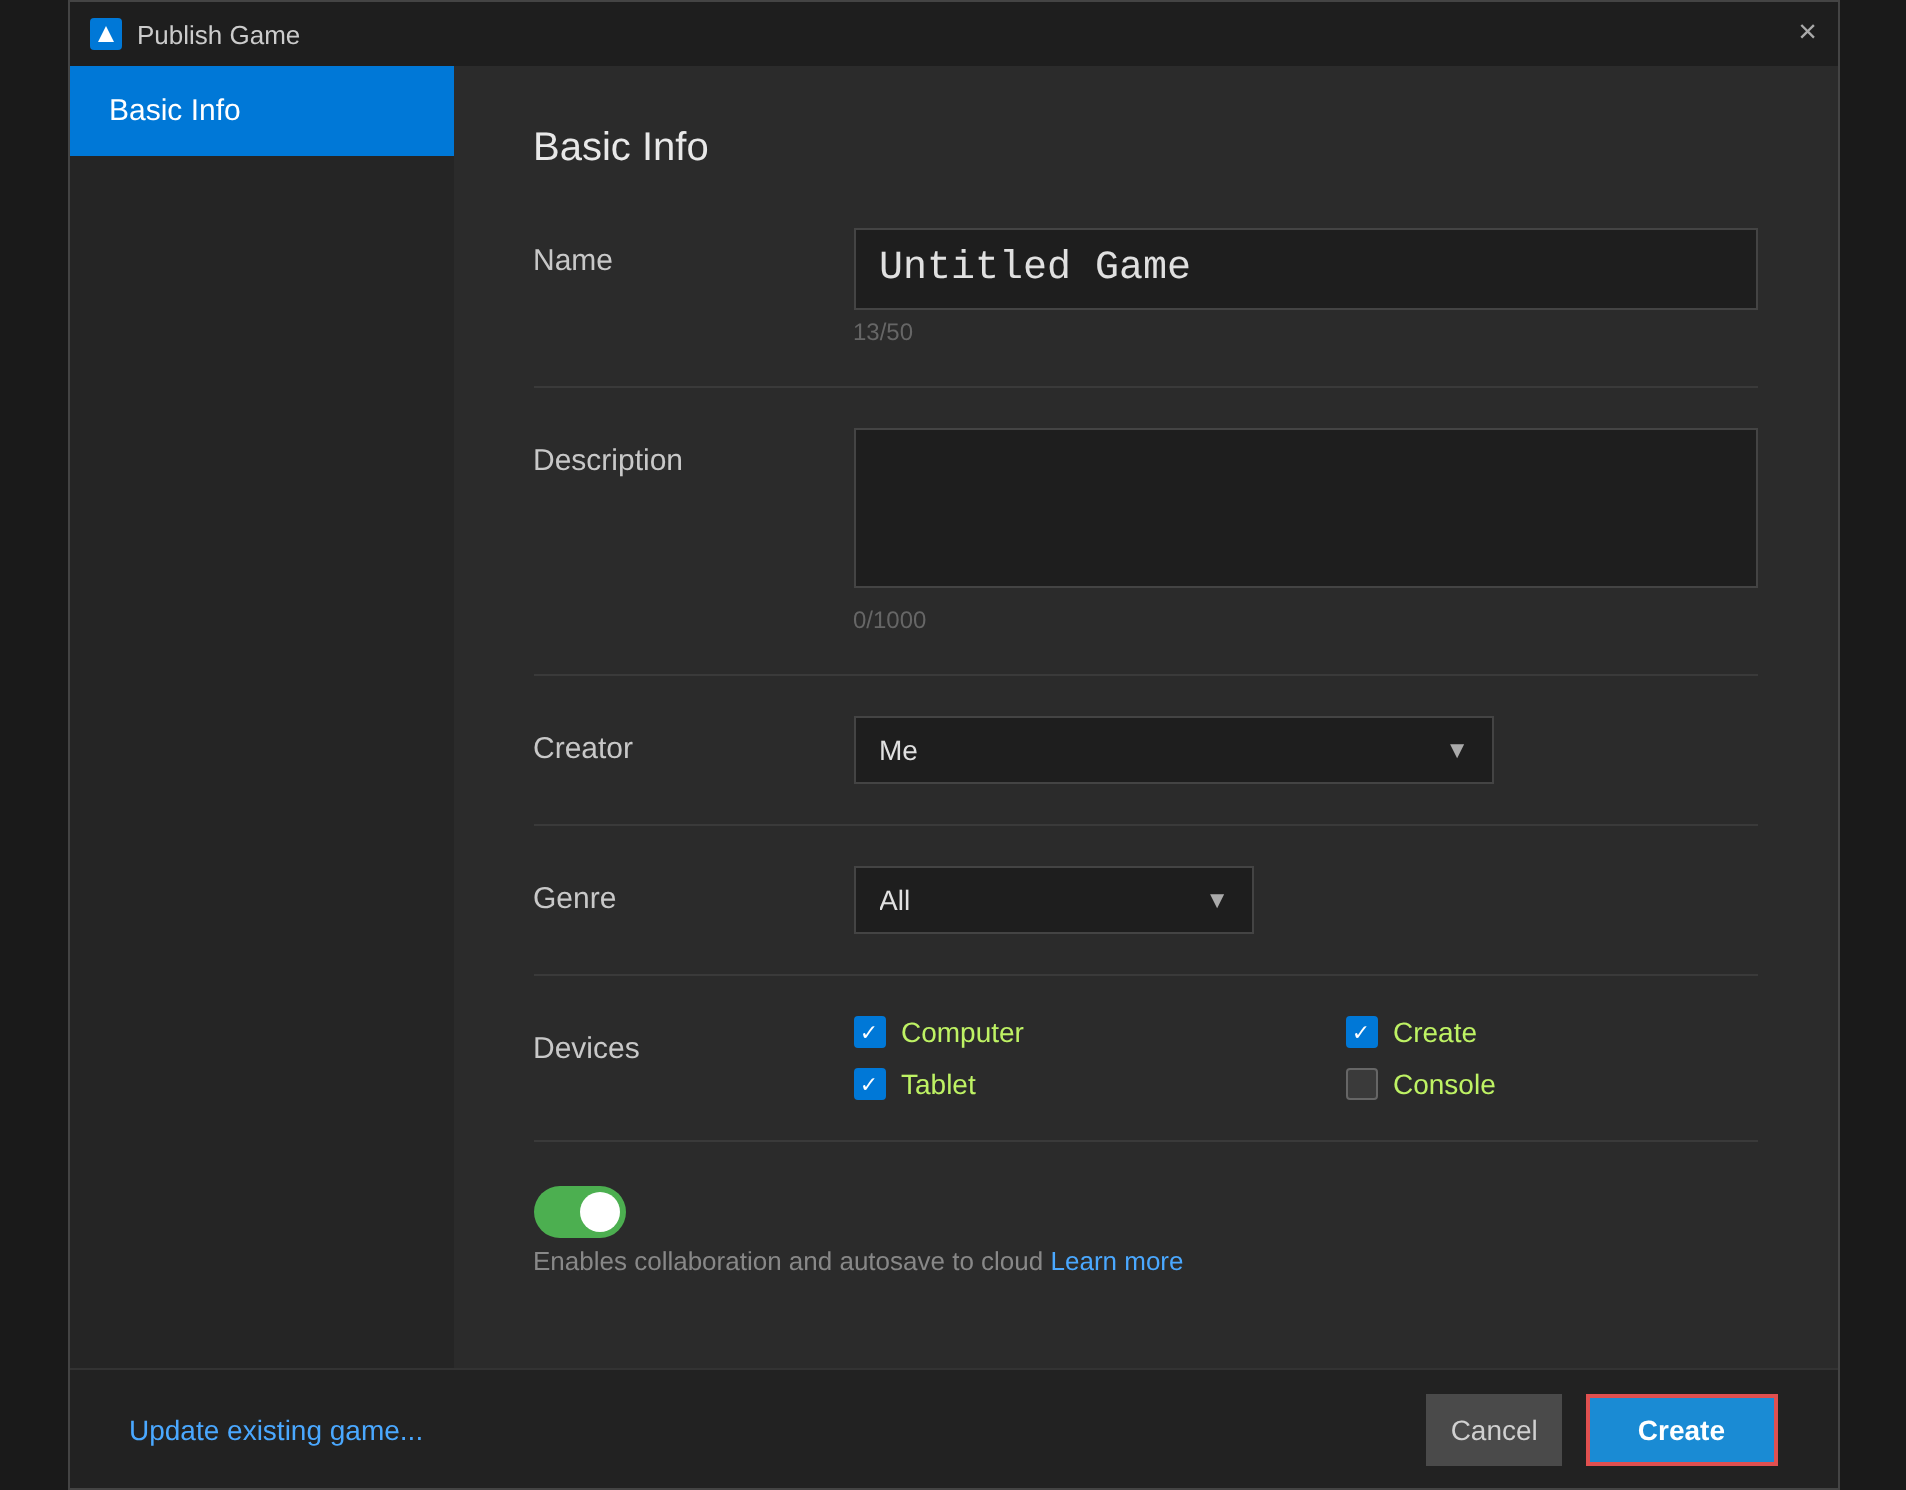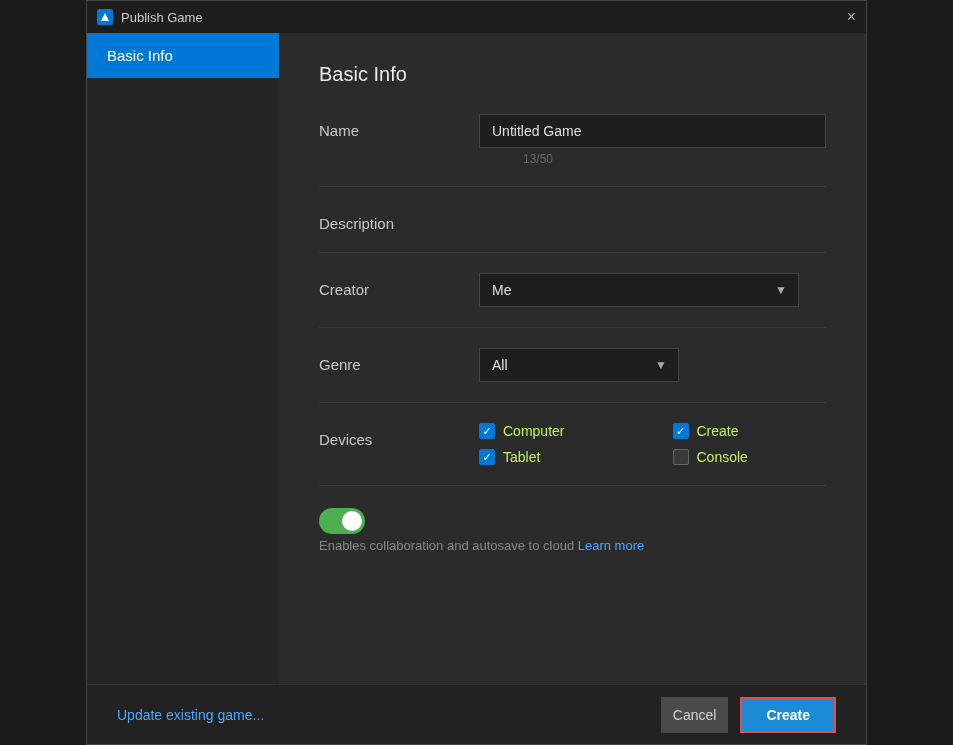--- a/index.html
+++ b/index.html
@@ -9,21 +9,21 @@
       background: #1a1a1a;
       display: flex;
       justify-content: center;
       align-items: center;
       width: 953px;
       height: 745px;
       overflow: hidden;
     }
 
     .window {
-      width: 781px;
+      width: 886px;
       height: 745px;
       background: #2b2b2b;
       display: flex;
       flex-direction: column;
       border: 1px solid #444;
     }
 
     .titlebar {
       background: #1e1e1e;
       height: 32px;
@@ -117,30 +117,30 @@
 
     .form-control {
       flex: 1;
     }
 
     .text-input {
       width: 100%;
       background: #1e1e1e;
       border: 1px solid #444;
       color: #e0e0e0;
-      font-size: 14px;
+      font-size: 20px;
       padding: 8px 12px;
       outline: none;
+      font-family: Liberation Mono, monospace;
     }
 
     .char-count {
       color: #666;
       font-size: 12px;
       margin-top: 4px;
-      margin-left: 44px;
     }
 
     .textarea-input {
       width: 100%;
       height: 80px;
       background: #1e1e1e;
       border: 1px solid #444;
       color: #e0e0e0;
       font-size: 14px;
       padding: 8px 12px;
@@ -345,20 +345,24 @@
       <div class="form-row">
         <div class="form-label">Name</div>
         <div class="form-control">
           <input class="text-input" type="text" value="Untitled Game" style="">
           <div class="char-count">13/50</div>
         </div>
       </div>
 
       <div class="form-row">
         <div class="form-label">Description</div>
+        <div class="form-control">
+          <textarea class="textarea-input" style=""></textarea>
+          <div class="char-count">0/1000</div>
+        </div>
       </div>
 
       <div class="form-row">
         <div class="form-label">Creator</div>
         <div class="form-control">
           <div class="select-wrapper wide">
             <select class="custom-select">
               <option>Me</option>
               <option>Group</option>
             </select>

